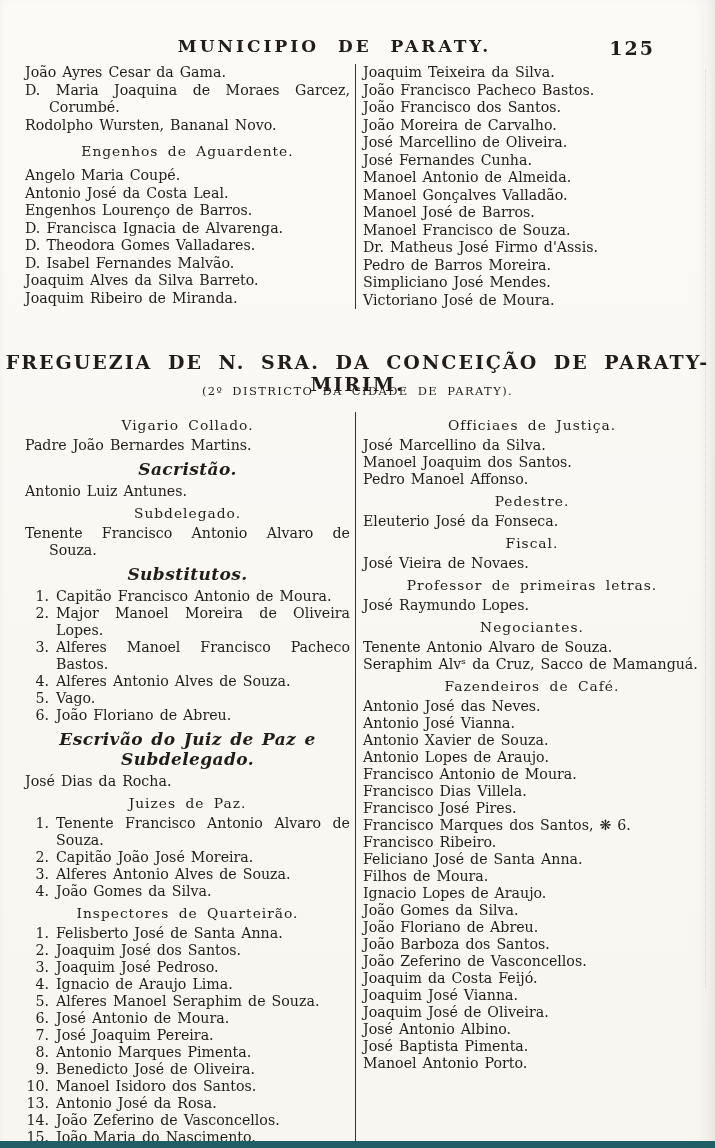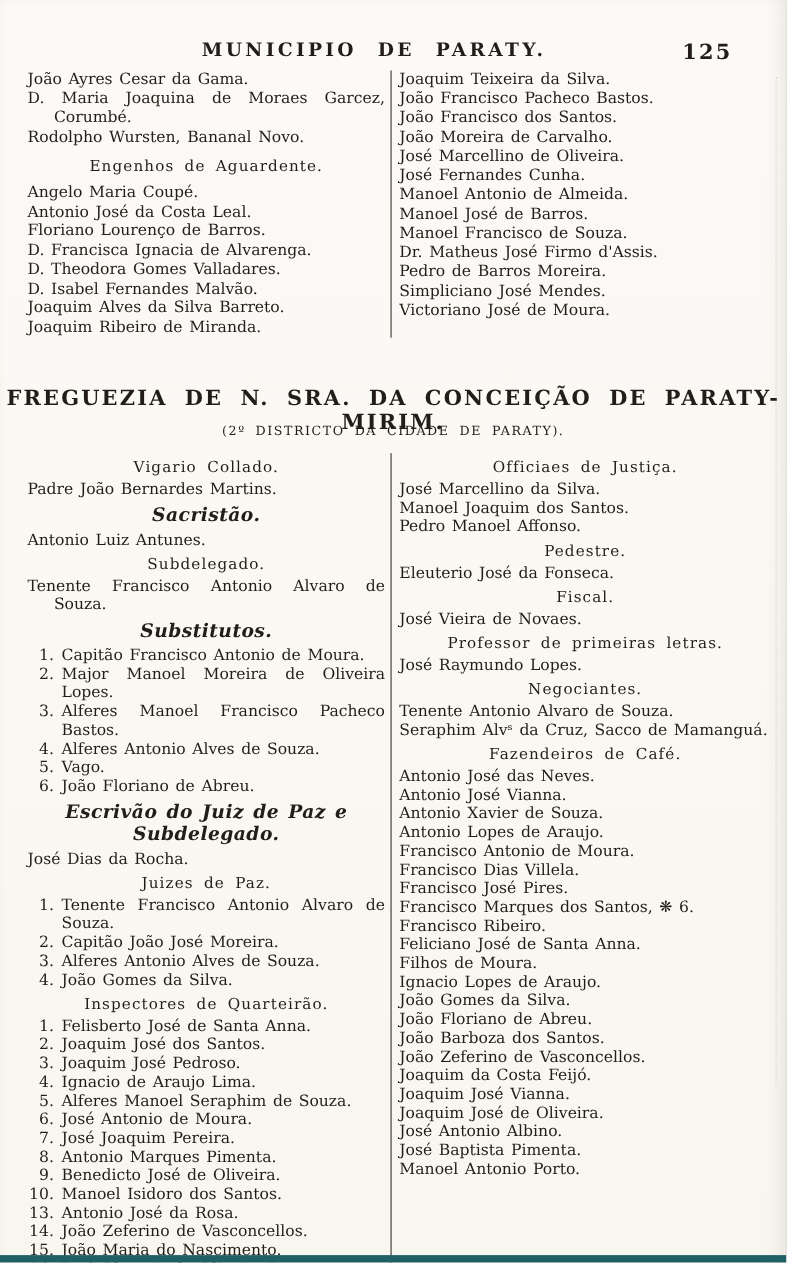--- a/index.html
+++ b/index.html
@@ -12,21 +12,21 @@
     box-shadow: inset -14px 0 22px -16px rgba(60,50,40,.18), inset 4px 0 10px -8px rgba(60,50,40,.10);
     font-family:"DejaVu Serif","Liberation Serif",serif;
     color: var(--ink,#221d19);
     overflow:hidden;
     word-spacing:1.5px;
   }
   .page::before { 
     content:""; position:absolute; right:9px; top:70px; bottom:160px;
     border-right:1px dotted #c3bdb2; opacity:.55;
   }
-  .header { position:absolute; top:36px; left:0; right:1px; height:26px; }
+  .header { position:absolute; top:36px; left:0; right:12px; height:26px; }
   .title {
     display:block; margin-right:34px; text-align:center;
     font-weight:bold; font-size:17px; letter-spacing:3px; word-spacing:10px;
   }
   .page-number {
     position:absolute; top:1px; right:48px;
     font-weight:bold; font-size:19px; letter-spacing:2px;
   }
   .two-col { display:flex; align-items:stretch; }
   .top-section { position:absolute; top:64px; left:25px; right:2px; }
@@ -77,37 +77,38 @@
     <div class="col-left">
       <div>
           <div class="entry">João Ayres Cesar da Gama.</div>
           <div class="entry">D. Maria Joaquina de Moraes Garcez, Corumbé.</div>
           <div class="entry">Rodolpho Wursten, Bananal Novo.</div>
         </div>
       <div class="col-heading bold">Engenhos de Aguardente.</div>
       <div>
           <div class="entry">Angelo Maria Coupé.</div>
           <div class="entry">Antonio José da Costa Leal.</div>
-          <div class="entry">Floriano Lourenço de Barros.</div>
+          <div class="entry">Engenhos Lourenço de Barros.</div>
           <div class="entry">D. Francisca Ignacia de Alvarenga.</div>
           <div class="entry">D. Theodora Gomes Valladares.</div>
           <div class="entry">D. Isabel Fernandes Malvão.</div>
           <div class="entry">Joaquim Alves da Silva Barreto.</div>
           <div class="entry">Joaquim Ribeiro de Miranda.</div>
         </div>
     </div>
     <div class="col-right">
       <div>
           <div class="entry">Joaquim Teixeira da Silva.</div>
           <div class="entry">João Francisco Pacheco Bastos.</div>
           <div class="entry">João Francisco dos Santos.</div>
           <div class="entry">João Moreira de Carvalho.</div>
           <div class="entry">José Marcellino de Oliveira.</div>
           <div class="entry">José Fernandes Cunha.</div>
           <div class="entry">Manoel Antonio de Almeida.</div>
+          <div class="entry">Manoel Gonçalves Valladão.</div>
           <div class="entry">Manoel José de Barros.</div>
           <div class="entry">Manoel Francisco de Souza.</div>
           <div class="entry">Dr. Matheus José Firmo d'Assis.</div>
           <div class="entry">Pedro de Barros Moreira.</div>
           <div class="entry">Simpliciano José Mendes.</div>
           <div class="entry">Victoriano José de Moura.</div>
         </div>
     </div>
   </div>
 

